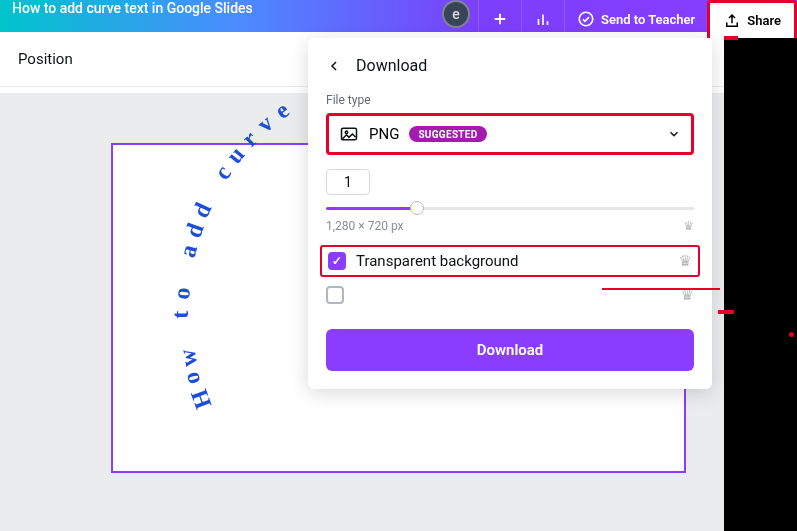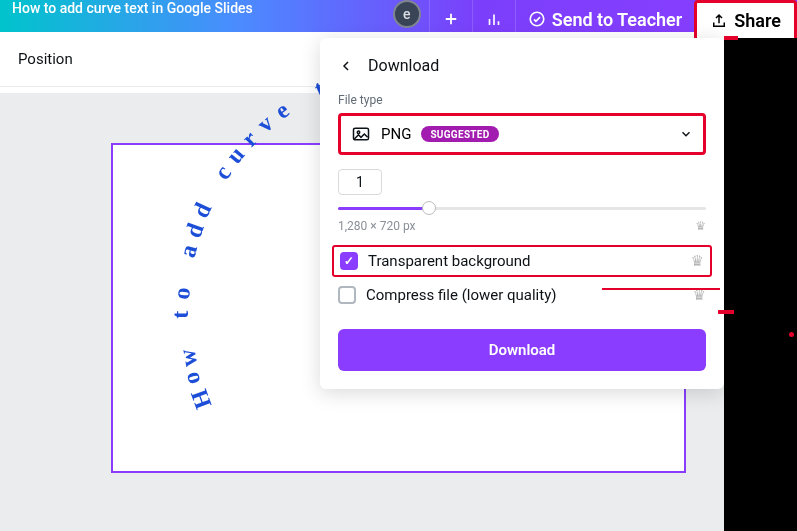--- a/index.html
+++ b/index.html
@@ -12,21 +12,21 @@
   }
   .title { flex: 0 0 auto; }
   .spacer { flex: 1; }
   .avatar {
     width: 28px; height: 28px; border-radius: 50%; background: #394457; color: #d9dde2;
     display: flex; align-items: center; justify-content: center; font-size: 14px; margin-right: 8px;
     border: 2px solid rgba(255,255,255,.35);
   }
   .tb-btn {
     height: 38px; padding: 0 12px; display: flex; align-items: center; gap: 6px; cursor: pointer;
-    color: #fff; font-weight: 600; font-size: 18px; border-left: 1px solid rgba(255,255,255,.15);
+    color: #fff; font-weight: 600; font-size: 13px; border-left: 1px solid rgba(255,255,255,.15);
   }
   .tb-btn svg { width: 18px; height: 18px; }
   .share-btn {
     background: #fff; color: #000; border-radius: 4px 4px 0 0; padding: 0 13px;
     border: 3px solid #e4002b; border-bottom: none; height: 38px;
   }
   .share-btn svg { stroke: #000; }
 
   .subbar {
     height: 55px; display: flex; align-items: center; padding: 0 18px; background: #fff;
@@ -42,21 +42,21 @@
     width: 360px; height: 180px; text-align: center;
   }
   .curve-text span {
     position: absolute; font-size: 24px; font-weight: 800; color: #1d4ed8; font-family: Georgia, serif;
     transform-origin: 50% 260px; left: 50%;
   }
 
   .rightfill { position: absolute; top: 38px; right: 0; width: 73px; height: 493px; background: #000; }
 
   .panel {
-    position: absolute; top: 38px; left: 320px; width: 404px; background: #fff;
+    position: absolute; top: 38px; left: 308px; width: 404px; background: #fff;
     border-radius: 6px; box-shadow: 0 4px 20px rgba(0,0,0,.15); padding: 18px; z-index: 5;
   }
   .panel-head { display: flex; align-items: center; gap: 14px; margin-bottom: 18px; }
   .panel-head svg { width: 16px; height: 16px; }
   .panel-head .ptitle { font-size: 16px; color: #0d1216; }
   .plabel { font-size: 12px; color: #626b76; margin-bottom: 6px; }
 
   .filetype {
     border: 3px solid #e4002b; border-radius: 4px; height: 42px; display: flex; align-items: center;
     padding: 0 10px; gap: 10px; margin-bottom: 14px; cursor: pointer;
@@ -207,21 +207,20 @@
     <span class="crown">♛</span>
   </div>
 
   <div class="optrow hl">
     <span class="chk on"></span>
     <span>Transparent background</span>
     <span class="crown">♛</span>
   </div>
   <div class="optrow">
     <span class="chk"></span>
-    <span>Compress file (lower quality)</span>
     <span class="crown">♛</span>
   </div>
 
   <div class="dl-btn">
     <span>Download</span>
   </div>
 </div>
 
 <div class="redline1"></div>
 <div class="redline2"></div>

